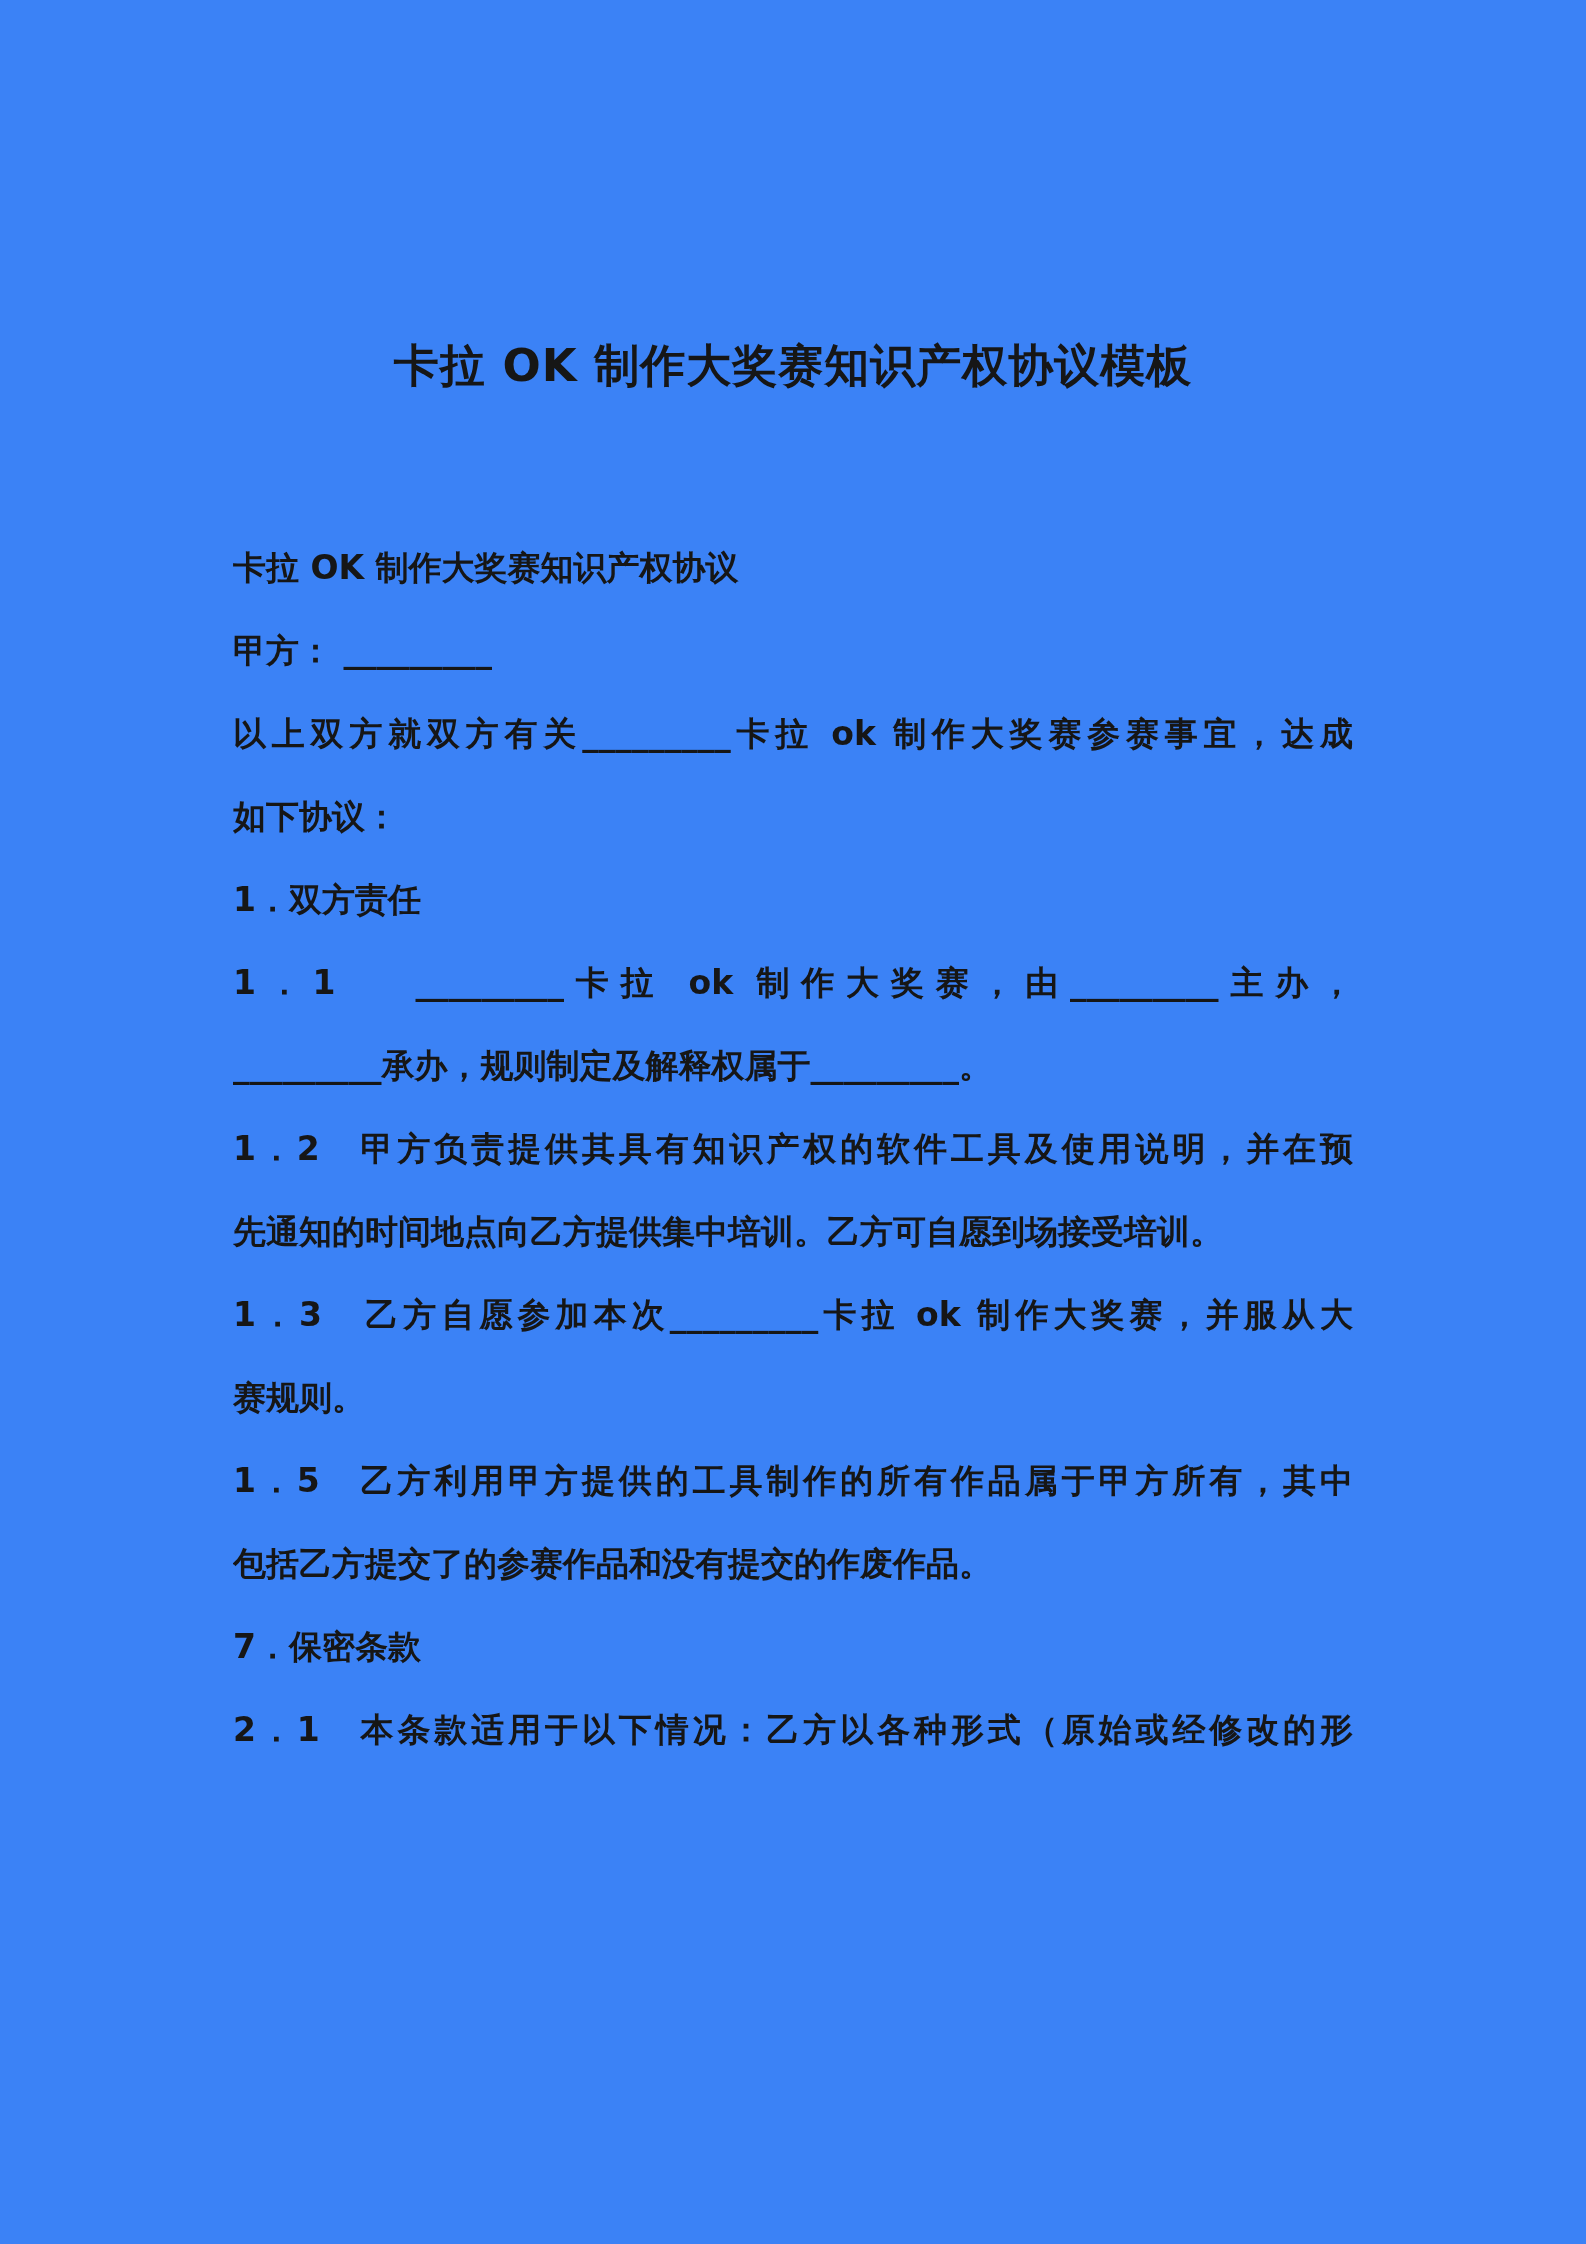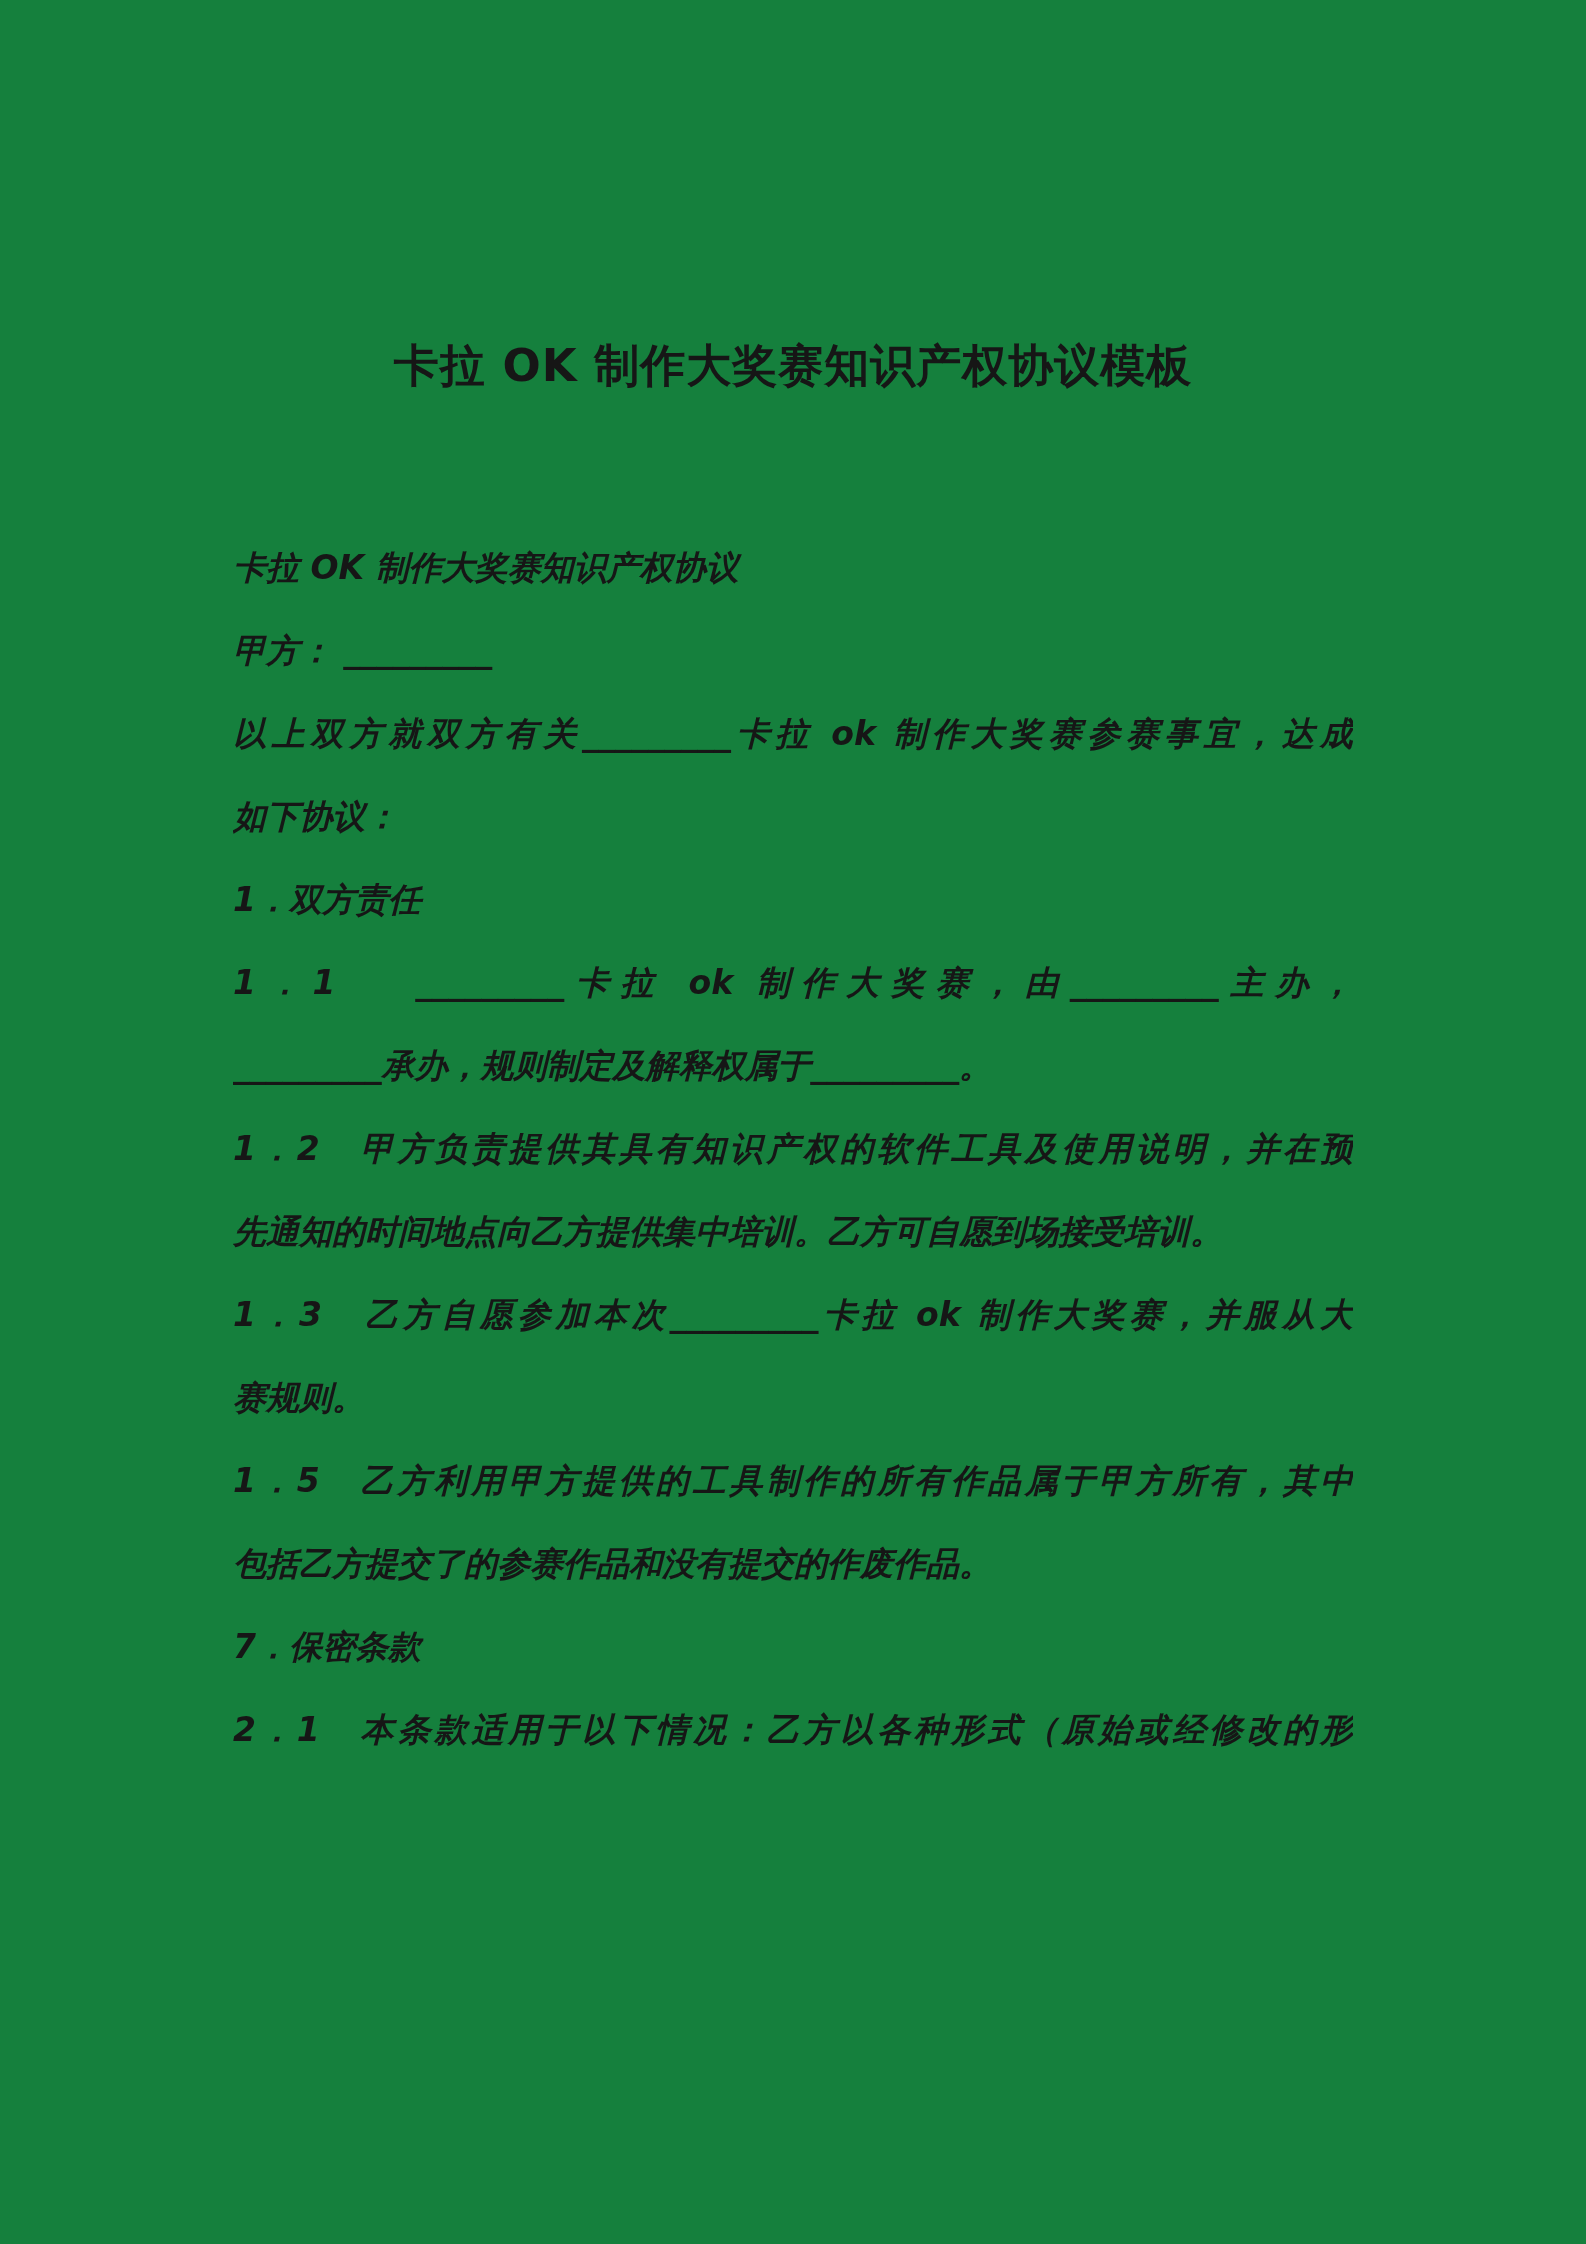--- a/index.html
+++ b/index.html
@@ -4,21 +4,21 @@
 <style>
   html, body {
     margin: 0;
     padding: 0;
     background: #ffffff;
   }
   .page {
     position: relative;
     width: 1586px;
     height: 2244px;
-    background: #15803d;
+    background: #3b82f6;
     font-family: "DejaVu Sans", "Liberation Sans", sans-serif;
     color: #1a1a1a;
     overflow: hidden;
   }
   .doc-title {
     position: absolute;
     top: 336px;
     left: 0;
     width: 100%;
     margin: 0;
@@ -30,21 +30,20 @@
     color: #161616;
   }
   .doc-body {
     position: absolute;
     top: 526px;
     left: 233px;
     width: 1120px;
     font-size: 33px;
     font-weight: 700;
     color: #161616;
-    font-style: italic;
   }
   .para {
     margin: 0;
     padding: 0;
   }
   .line {
     height: 83px;
     line-height: 83px;
     overflow: hidden;
     text-align: justify;

